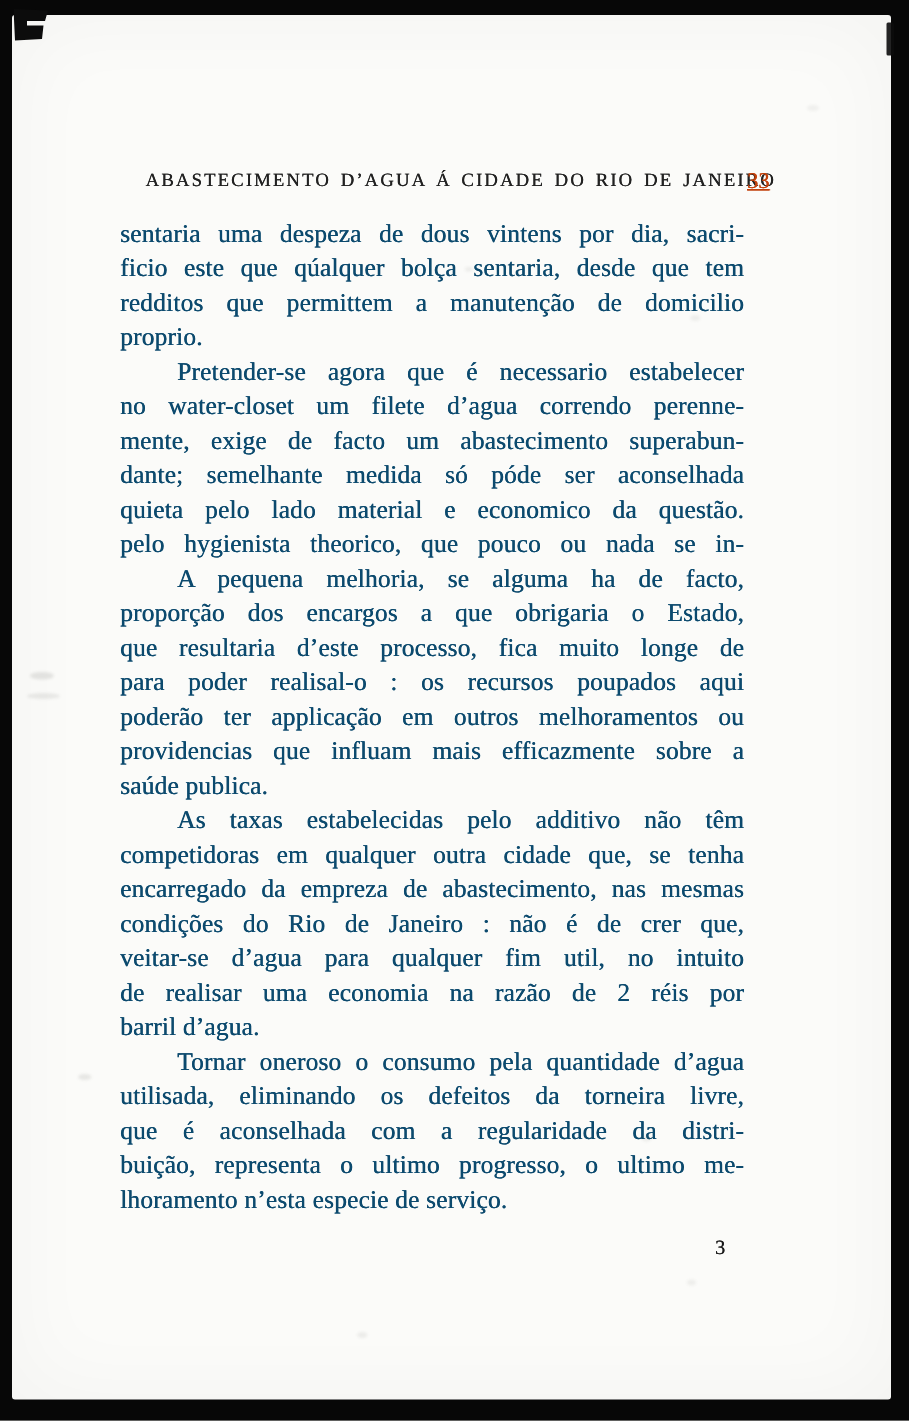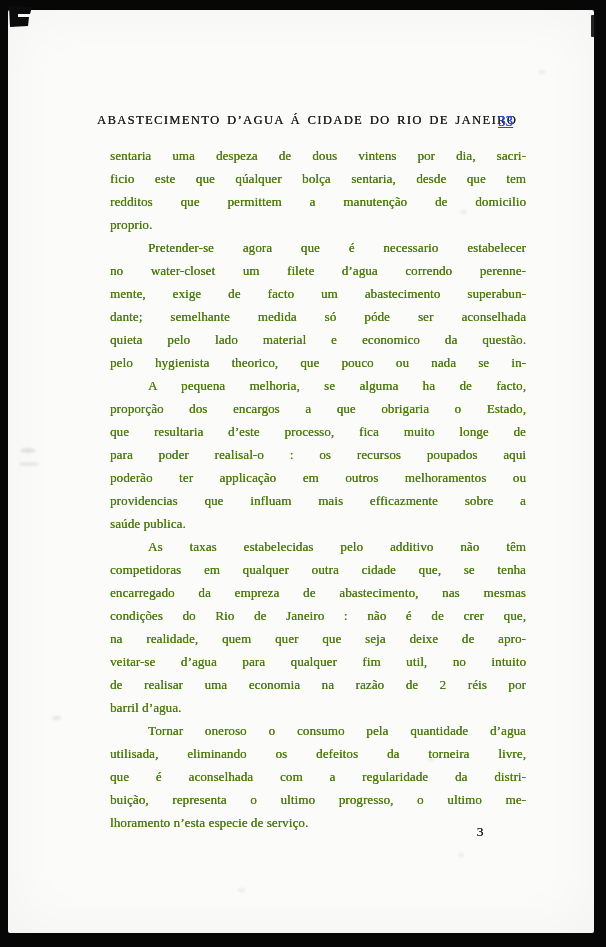--- a/index.html
+++ b/index.html
@@ -45,31 +45,31 @@
     font-size: 12.5px;
     letter-spacing: 1.4px;
     word-spacing: 2px;
     color: #222;
     white-space: nowrap;
     text-shadow: 0.2px 0 0 currentColor;
   }
   .folio {
     position: absolute; right: 0; top: 0;
     font-size: 15px;
-    color: #1d4ed8;
+    color: #c2410c;
     text-shadow: 0.2px 0 0 currentColor;
     text-decoration: underline;
   }
   
   .body-text {
     position: absolute;
-    left: 102px; top: 134px;
+    left: 72px; top: 134px;
     width: 416px;
-    color: #4d7c0f;
-    font-size: 13px;
+    color: #0c4a6e;
+    font-size: 17px;
     line-height: 23px;
     letter-spacing: 0.1px;
     text-shadow: 0.25px 0 0 currentColor;
   }
   .line {
     text-align: justify;
     text-align-last: justify;
     height: 23px;
     white-space: normal;
   }
@@ -128,21 +128,20 @@
       <div class="line">proporção dos encargos a que obrigaria o Estado,</div>
       <div class="line">que resultaria d’este processo, fica muito longe de</div>
       <div class="line">para poder realisal-o : os recursos poupados aqui</div>
       <div class="line">poderão ter applicação em outros melhoramentos ou</div>
       <div class="line">providencias que influam mais efficazmente sobre a</div>
       <div class="line end">saúde publica.</div>
       <div class="line indent">As taxas estabelecidas pelo additivo não têm</div>
       <div class="line">competidoras em qualquer outra cidade que, se tenha</div>
       <div class="line">encarregado da empreza de abastecimento, nas mesmas</div>
       <div class="line">condições do Rio de Janeiro : não é de crer que,</div>
-      <div class="line">na realidade, quem quer que seja deixe de apro-</div>
       <div class="line">veitar-se d’agua para qualquer fim util, no intuito</div>
       <div class="line">de realisar uma economia na razão de 2 réis por</div>
       <div class="line end">barril d’agua.</div>
       <div class="line indent">Tornar oneroso o consumo pela quantidade d’agua</div>
       <div class="line">utilisada, eliminando os defeitos da torneira livre,</div>
       <div class="line">que é aconselhada com a regularidade da distri-</div>
       <div class="line">buição, representa o ultimo progresso, o ultimo me-</div>
       <div class="line end">lhoramento n’esta especie de serviço.</div>
     </div>
 

